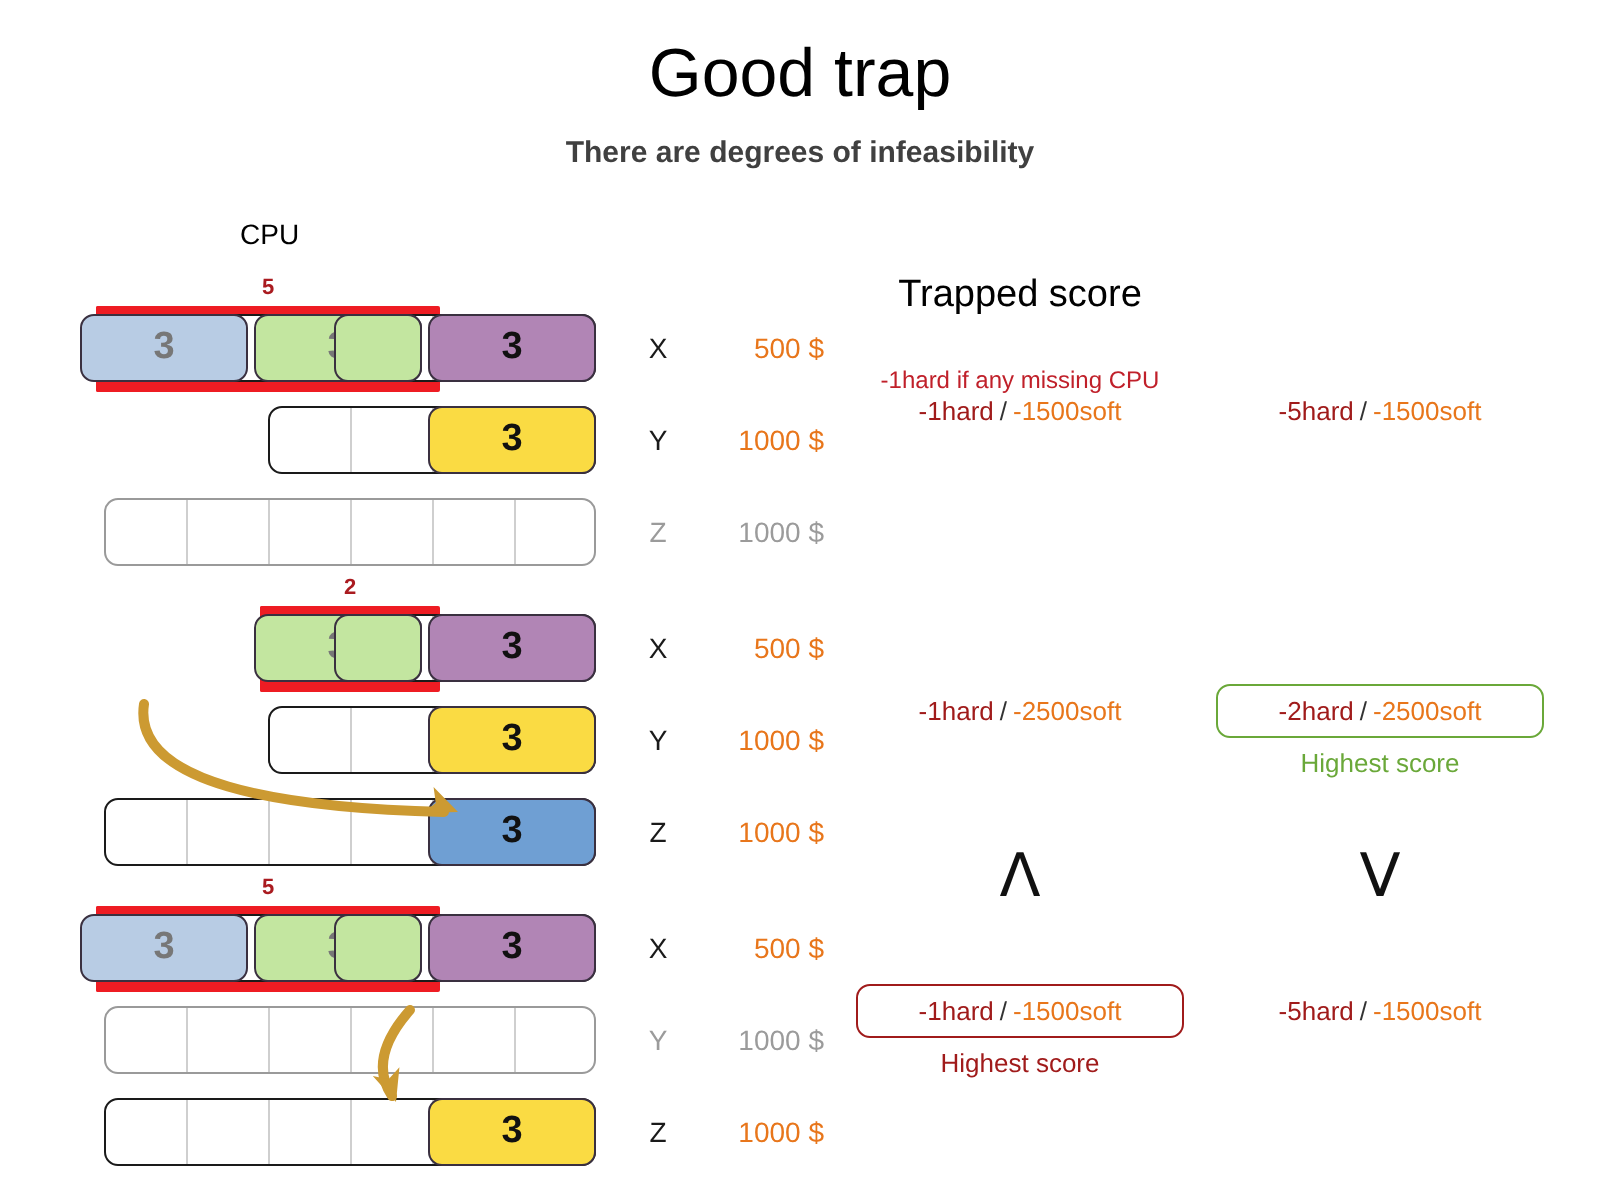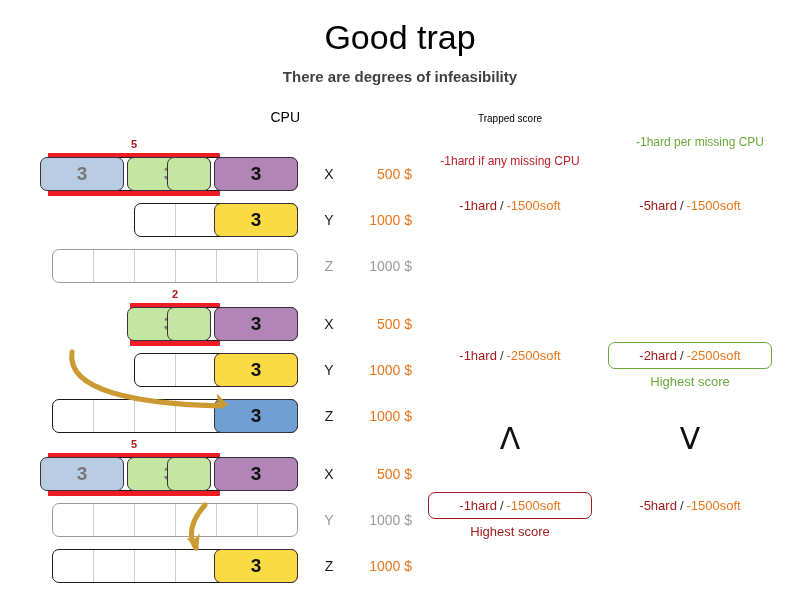--- a/index.html
+++ b/index.html
@@ -13,25 +13,25 @@
     position:absolute;left:0;top:18px;width:800px;text-align:center;
     font-size:34px;font-weight:400;color:#000;letter-spacing:0px;
   }
   .subtitle{
     position:absolute;left:0;top:68px;width:800px;text-align:center;
     font-size:15px;font-weight:700;color:#404040;
   }
 
   
   .cpu-head{
-    position:absolute;left:120px;top:109px;width:180px;text-align:right;
+    position:absolute;left:120px;top:109px;width:180px;text-align:left;
     font-size:14px;color:#000;
   }
   .col-head{position:absolute;text-align:center;}
-  .col-head .ch-title{font-size:10px;color:#000;line-height:19px;}
+  .col-head .ch-title{font-size:19px;color:#000;line-height:19px;margin-top:29px;}
   .col-head .ch-sub{font-size:12px;line-height:17px;margin-top:25px;}
   #trapped-head{left:400px;top:109px;width:220px;}
   #good-head{left:600px;top:109px;width:200px;}
   .sub-red{color:#c0202a;}
   .sub-green{color:#6aa839;}
 
   
   .group{position:absolute;left:0;width:800px;}
   #group-1{top:140px;}
   #group-2{top:290px;}
@@ -117,21 +117,20 @@
 <div class="subtitle">There are degrees of infeasibility</div>
 
 <div class="cpu-head">CPU</div>
 
 <div class="col-head" id="trapped-head">
   <div class="ch-title">Trapped score</div>
   <div class="ch-sub sub-red">-1hard if any missing CPU</div>
 </div>
 
 <div class="col-head" id="good-head">
-  <div class="ch-sub sub-green">-1hard per missing CPU</div>
 </div>
 
 <div id="groups-root">
     <div class="group" id="group-1" style="top: 140px;">
       <div class="row r0">
         <div class="cap-band" style="left: 48px; top: 1px; width: 172px; height: 8px;"></div>
         <div class="cap-band" style="left: 48px; top: 36px; width: 172px; height: 8px;"></div>
         <div class="cap-band" style="left: 48px; top: 1px; width: 6px; height: 43px;"></div>
         <div class="cap-label" style="left: 114px; top: -14px; width: 40px;">5</div>
         <div class="bar" style="left: 52px; width: 246px;">

